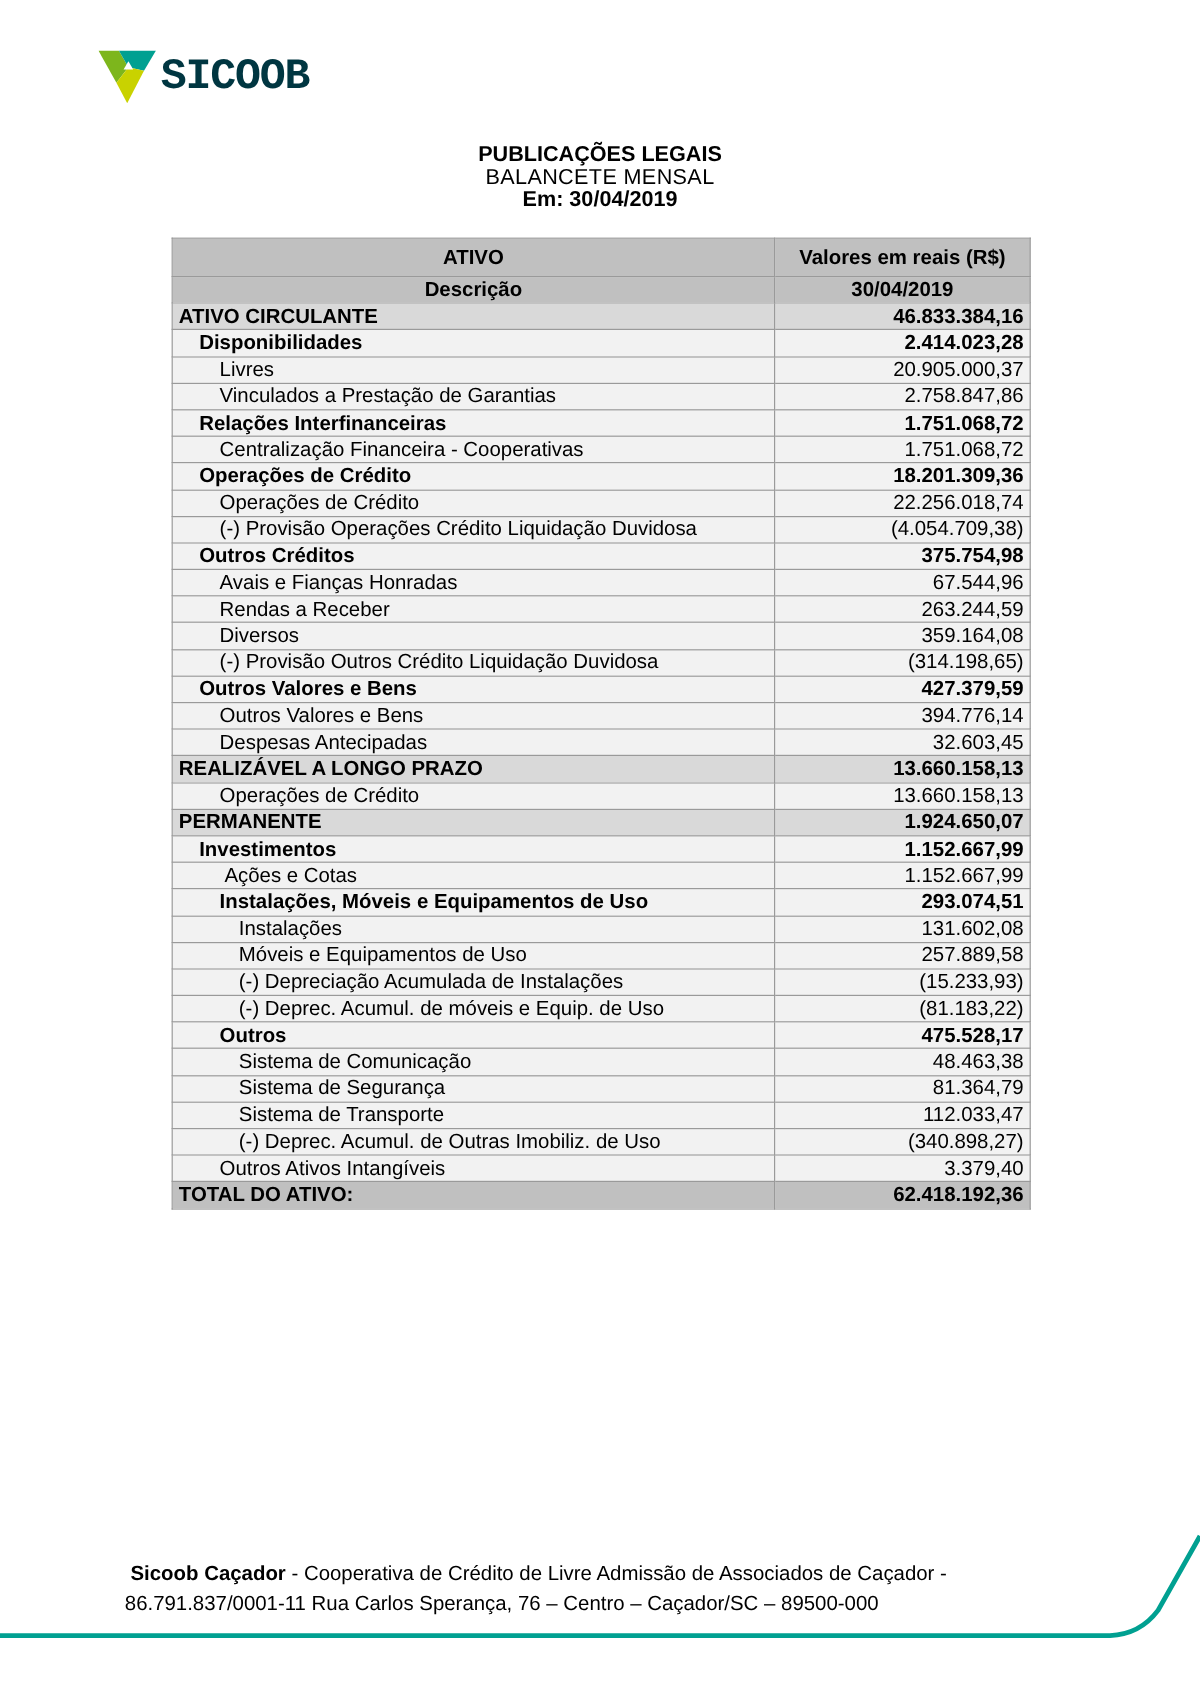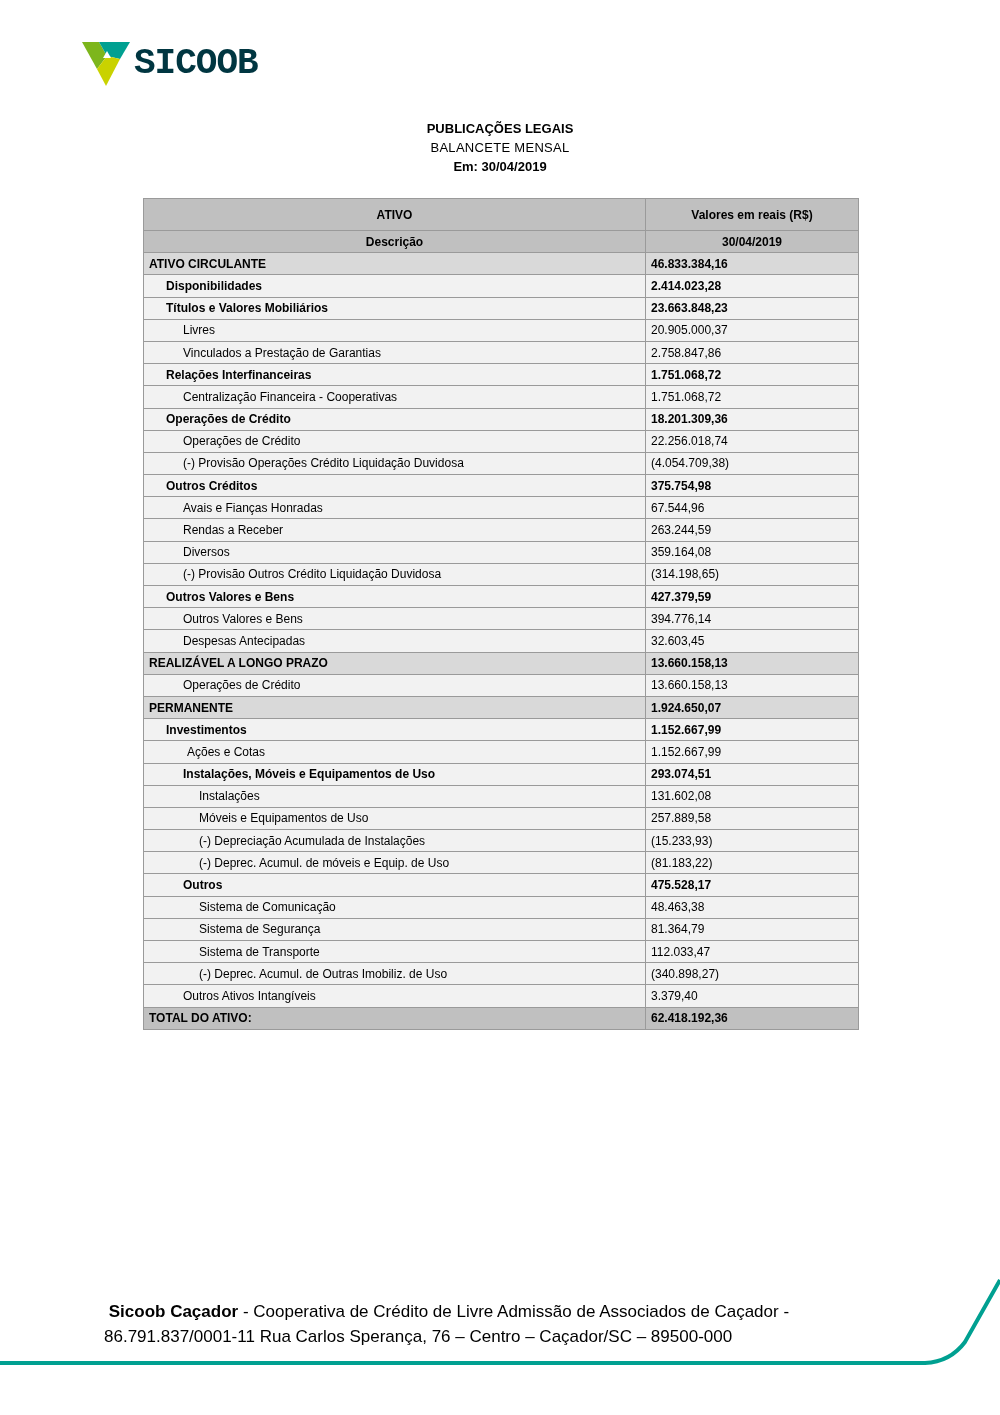--- a/index.html
+++ b/index.html
@@ -3,35 +3,35 @@
 <meta charset="utf-8">
 <style>
   html, body { margin: 0; padding: 0; background: #ffffff; }
   body { width: 1000px; height: 1415px; position: relative; overflow: hidden;
          font-family: "Liberation Sans", sans-serif; color: #000; }
   .logo { position: absolute; left: 82px; top: 42px; display: flex; align-items: center; }
   .logo svg { display: block; }
   .logo-text { font-family: Liberation Mono, monospace; font-weight: bold; font-size: 36px;
                color: #003641; letter-spacing: -1px; margin-left: 4px; line-height: 1; }
   .heading { position: absolute; top: 119px; left: 0; width: 1000px; text-align: center;
-             font-size: 13px; line-height: 19px; font-family: "Liberation Sans", sans-serif; }
+             font-size: 18px; line-height: 19px; font-family: "Liberation Sans", sans-serif; }
   .heading .b { font-weight: bold; }
   .heading .n { font-weight: normal; letter-spacing: 0.3px; }
   table.bal { position: absolute; top: 198px; left: 143px; width: 715px;
-              border-collapse: collapse; font-size: 12px; table-layout: fixed; }
+              border-collapse: collapse; font-size: 17px; table-layout: fixed; }
   table.bal td { border: 1px solid #9a9a9a; padding: 0 5px; height: 21.2px; line-height: 20px;
                  white-space: nowrap; overflow: hidden; background: #f2f2f2; }
   table.bal col.c1 { width: 502px; }
   table.bal col.c2 { width: 213px; }
   tr.hdr td { background: #c0c0c0; font-weight: bold; text-align: center; }
   tr.hdr1 td { height: 31px; }
   tr.sec td { background: #d9d9d9; font-weight: bold; }
   tr.sub td { font-weight: bold; }
   tr.total td { background: #c0c0c0; font-weight: bold; }
-  td.val { }
+  td.val { text-align: right; }
   td.lbl.l0 { padding-left: 5px; }
   td.lbl.l1 { padding-left: 22px; }
   td.lbl.l2 { padding-left: 39px; }
   td.lbl.l2b { padding-left: 43px; }
   td.lbl.l3 { padding-left: 55px; }
   td.lbl.right { }
   .footer { position: absolute; left: 104px; top: 1299px; font-size: 17px; line-height: 25px;
             font-family: "Liberation Sans", sans-serif; }
   .footer .b { font-weight: bold; }
   .footer-line { position: absolute; left: 0; top: 1270px; }
@@ -70,24 +70,20 @@
       <td>30/04/2019</td>
     </tr>
   <tr class="sec">
         <td class="lbl l0">ATIVO CIRCULANTE</td>
         <td class="val">46.833.384,16</td>
       </tr>
       <tr class="sub">
         <td class="lbl l1">Disponibilidades</td>
         <td class="val">2.414.023,28</td>
       </tr>
-      <tr class="sub">
-        <td class="lbl l1">Títulos e Valores Mobiliários</td>
-        <td class="val">23.663.848,23</td>
-      </tr>
       <tr class="item">
         <td class="lbl l2">Livres</td>
         <td class="val">20.905.000,37</td>
       </tr>
       <tr class="item">
         <td class="lbl l2">Vinculados a Prestação de Garantias</td>
         <td class="val">2.758.847,86</td>
       </tr>
       <tr class="sub">
         <td class="lbl l1">Relações Interfinanceiras</td>

